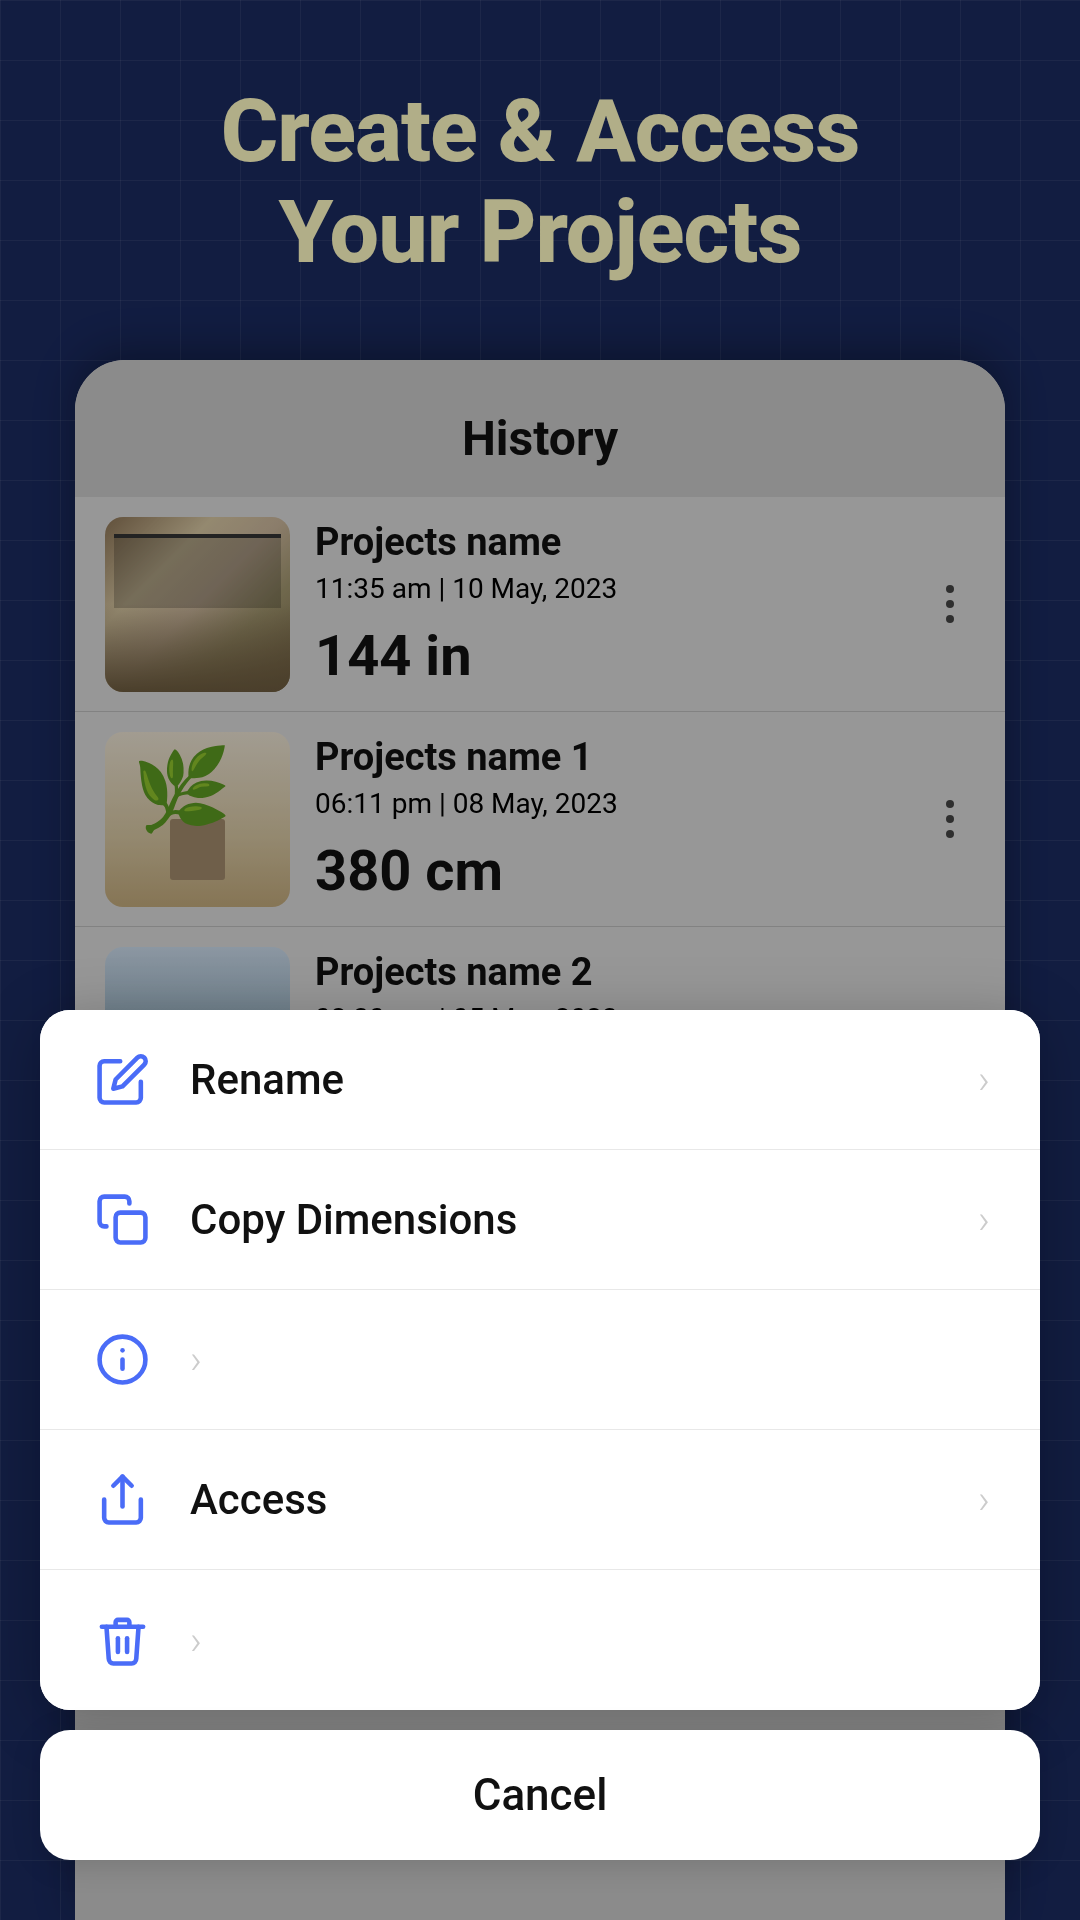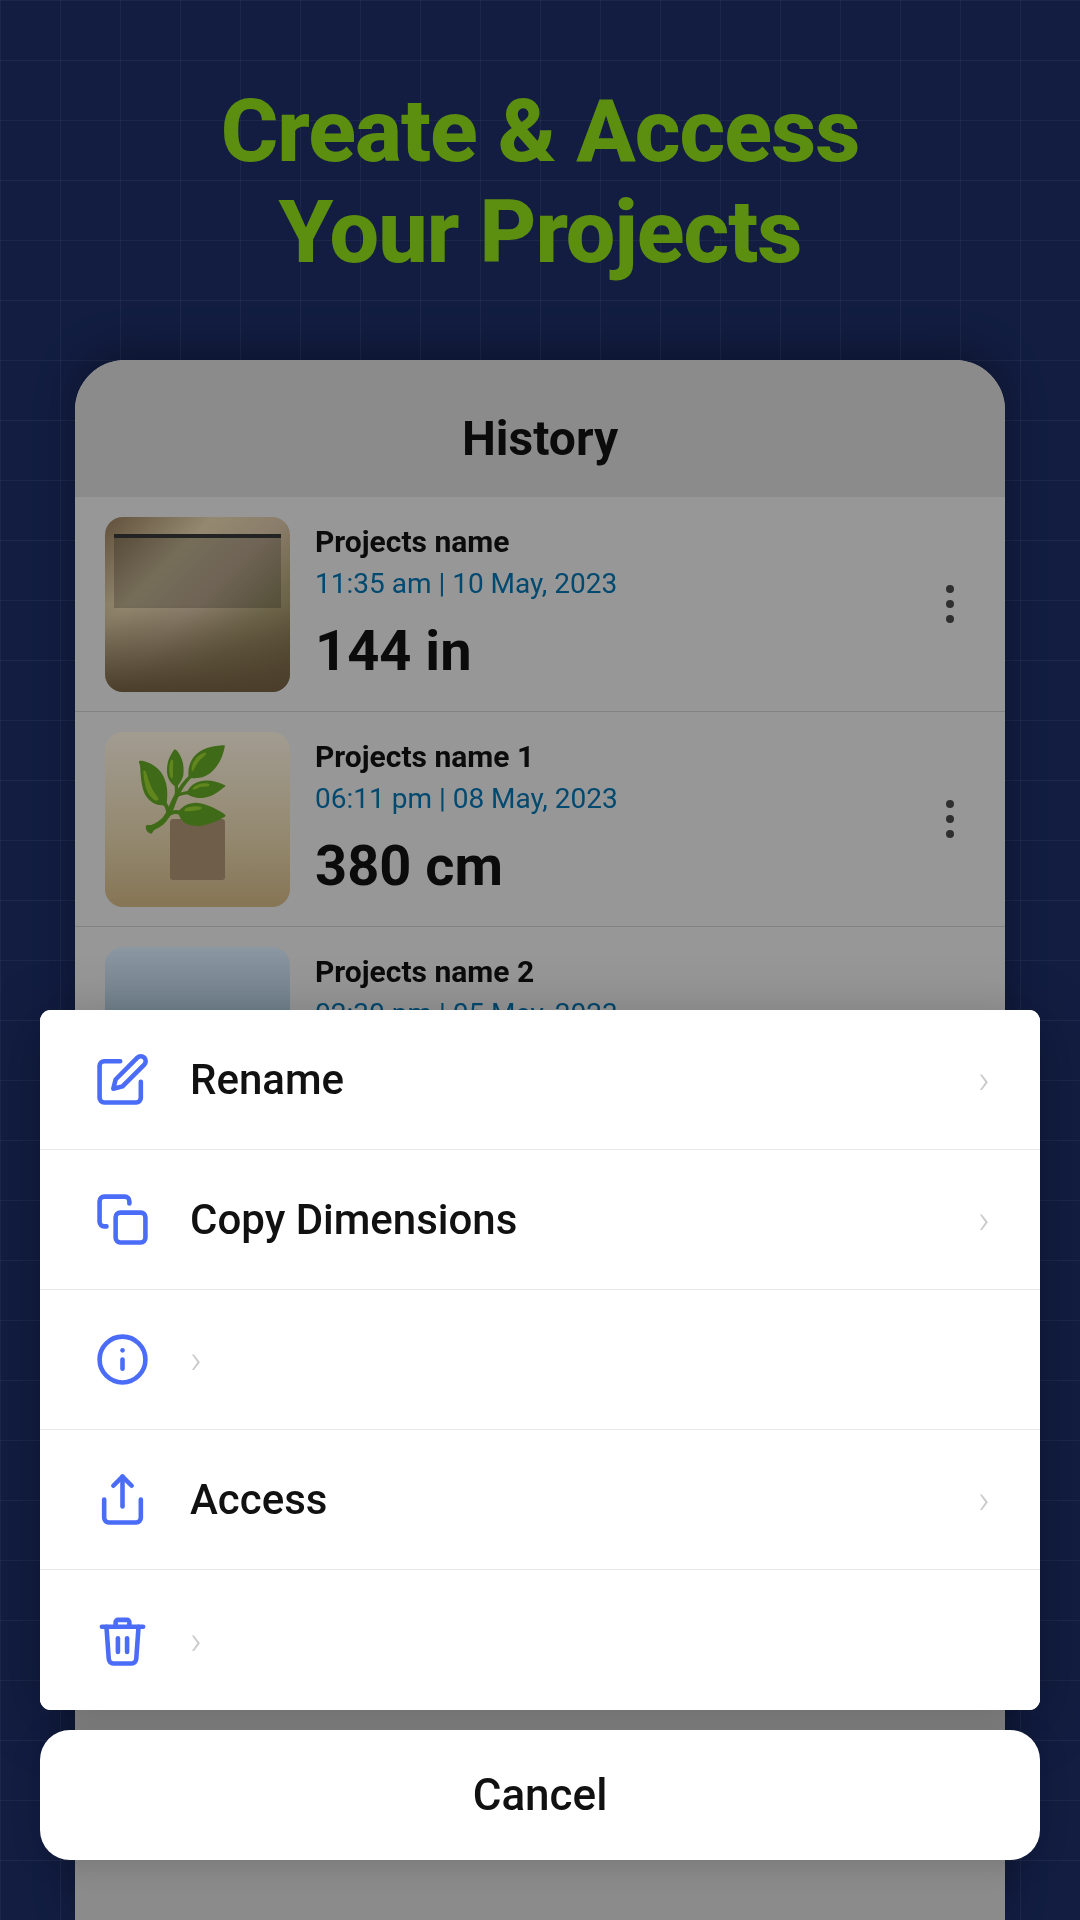--- a/index.html
+++ b/index.html
@@ -22,21 +22,21 @@
         linear-gradient(rgba(255,255,255,0.07) 1px, transparent 1px),
         linear-gradient(90deg, rgba(255,255,255,0.07) 1px, transparent 1px);
       background-size: 60px 60px;
     }
 
     .page-title {
       position: relative;
       z-index: 1;
       text-align: center;
       padding: 80px 60px 60px;
-      color: #84cc16;
+      color: #fef9c3;
       font-size: 88px;
       font-weight: 800;
       line-height: 1.15;
       letter-spacing: -1px;
     }
 
     
     .history-card {
       position: absolute;
       top: 360px;
@@ -146,29 +146,29 @@
       bottom: 0; left: 0; right: 0; height: 35%;
       background: linear-gradient(180deg, #3070b0, #204880);
     }
 
     .project-info {
       flex: 1;
       padding: 0 25px;
     }
 
     .project-name {
-      font-size: 30px;
+      font-size: 38px;
       font-weight: 700;
       color: #111;
       margin-bottom: 8px;
     }
 
     .project-date {
       font-size: 28px;
-      color: #0369a1;
+      color: #000000;
       margin-bottom: 18px;
     }
 
     .project-dimension {
       font-size: 56px;
       font-weight: 700;
       color: #111;
     }
 
     .more-btn {
@@ -201,21 +201,21 @@
       position: absolute;
       bottom: 0;
       left: 0;
       right: 0;
       z-index: 20;
       padding: 0 40px 60px;
     }
 
     .bottom-sheet-menu {
       background: #ffffff;
-      border-radius: 11px;
+      border-radius: 30px;
       overflow: hidden;
       margin-bottom: 20px;
       box-shadow: 0 10px 60px rgba(0,0,0,0.25);
     }
 
     .menu-item {
       display: flex;
       align-items: center;
       padding: 0 50px;
       height: 140px;

